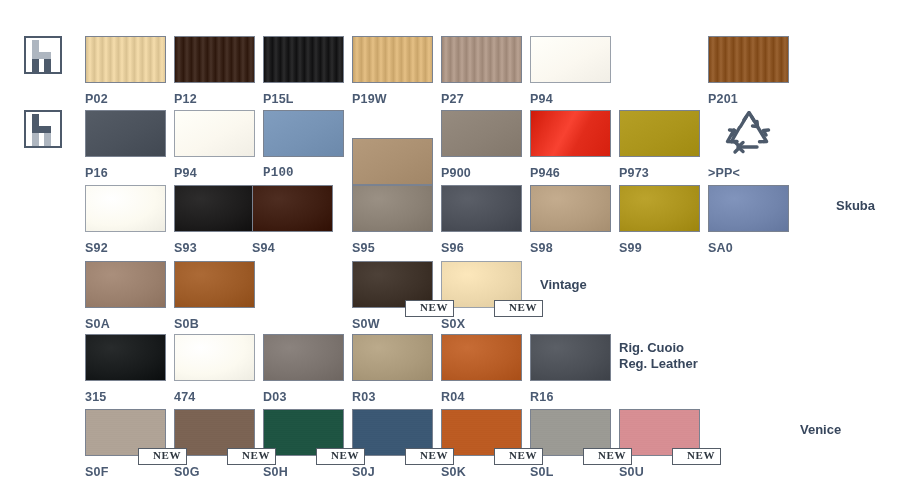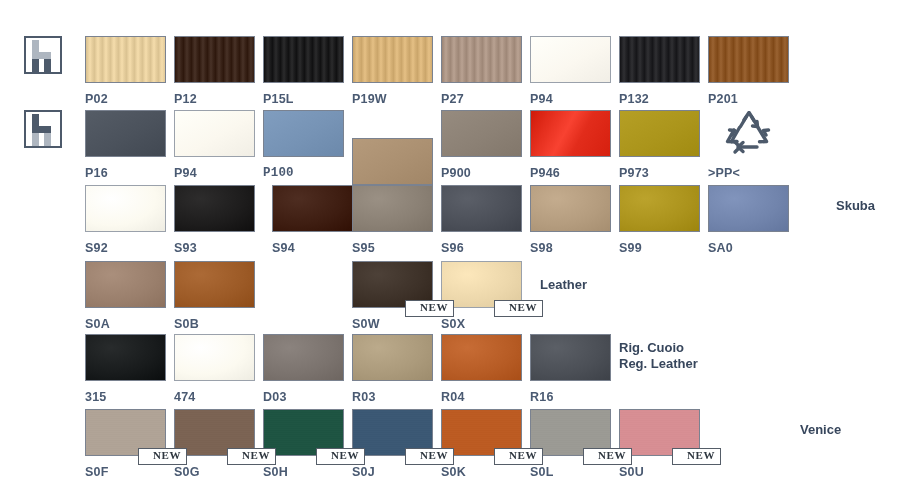--- a/index.html
+++ b/index.html
@@ -107,24 +107,20 @@
         <div class="sw" style="background: repeating-linear-gradient(90deg, rgb(199, 162, 103) 0px, rgb(215, 178, 119) 2px, rgb(229, 192, 133) 4px, rgb(215, 178, 119) 6px, rgb(205, 168, 109) 8px), rgb(215, 178, 119);"></div>
         <div class="lbl">P19W</div>
       </div>
       <div class="cell" style="left: 441px;">
         <div class="sw" style="background: repeating-linear-gradient(90deg, rgb(155, 132, 116) 0px, rgb(171, 148, 132) 2px, rgb(185, 162, 146) 4px, rgb(171, 148, 132) 6px, rgb(161, 138, 122) 8px), rgb(171, 148, 132);"></div>
         <div class="lbl">P27</div>
       </div>
       <div class="cell" style="left: 530px;">
         <div class="sw lightborder" style="background: linear-gradient(150deg, rgb(255, 255, 250) 0%, rgb(251, 248, 240) 55%, rgb(241, 238, 230) 100%);"></div>
         <div class="lbl">P94</div>
-      </div>
-      <div class="cell" style="left: 619px;">
-        <div class="sw" style="background: repeating-linear-gradient(90deg, rgb(18, 18, 21) 0px, rgb(34, 34, 37) 2px, rgb(48, 48, 51) 4px, rgb(34, 34, 37) 6px, rgb(24, 24, 27) 8px), rgb(34, 34, 37);"></div>
-        <div class="lbl">P132</div>
       </div>
       <div class="cell" style="left: 708px;">
         <div class="sw" style="background: repeating-linear-gradient(90deg, rgb(124, 69, 20) 0px, rgb(140, 85, 36) 2px, rgb(154, 99, 50) 4px, rgb(140, 85, 36) 6px, rgb(130, 75, 26) 8px), rgb(140, 85, 36);"></div>
         <div class="lbl">P201</div>
       </div>
     </div>
     <div class="row" style="top: 110px;">
       <div class="row-icon">
         <div class="chair">
           <span style="left:6px;top:2px;width:7px;height:20px;background:#4d5a6b"></span>
@@ -184,21 +180,21 @@
     </div>
     <div class="row" style="top: 185px;">
       <div class="cell" style="left: 85px;">
         <div class="sw lightborder" style="background: radial-gradient(at 32% 28%, rgb(255, 255, 255) 0%, rgb(252, 250, 240) 58%, rgb(238, 236, 226) 100%);"></div>
         <div class="lbl">S92</div>
       </div>
       <div class="cell" style="left: 174px;">
         <div class="sw" style="background: radial-gradient(at 32% 28%, rgb(45, 44, 44) 0%, rgb(29, 28, 28) 58%, rgb(15, 14, 14) 100%);"></div>
         <div class="lbl">S93</div>
       </div>
-      <div class="cell" style="left: 272px;">
+      <div class="cell" style="left: 252px;">
         <div class="sw" style="background: radial-gradient(at 32% 28%, rgb(78, 45, 33) 0%, rgb(62, 29, 17) 58%, rgb(48, 15, 3) 100%);"></div>
         <div class="lbl">S94</div>
       </div>
       <div class="cell" style="left: 352px;">
         <div class="sw" style="background: radial-gradient(at 32% 28%, rgb(154, 144, 132) 0%, rgb(138, 128, 116) 58%, rgb(124, 114, 102) 100%);"></div>
         <div class="lbl">S95</div>
       </div>
       <div class="cell" style="left: 441px;">
         <div class="sw" style="background: radial-gradient(at 32% 28%, rgb(91, 95, 104) 0%, rgb(75, 79, 88) 58%, rgb(61, 65, 74) 100%);"></div>
         <div class="lbl">S96</div>
@@ -234,21 +230,21 @@
         </div>
         <div class="lbl">S0W</div>
       </div>
       <div class="cell" style="left: 441px;">
         <div class="sw lightborder" style="background: radial-gradient(at 32% 28%, rgb(252, 231, 187) 0%, rgb(236, 215, 171) 58%, rgb(222, 201, 157) 100%);">
           <div class="newbadge">NEW</div>
         </div>
         <div class="lbl">S0X</div>
       </div>
       <div class="caption" style="left: 540px; top: 16px;">
-        <div>Leather</div>
+        <div>Vintage</div>
       </div>
     </div>
     <div class="row" style="top: 334px;">
       <div class="cell" style="left: 85px;">
         <div class="sw" style="background: radial-gradient(at 32% 28%, rgb(40, 43, 44) 0%, rgb(24, 27, 28) 58%, rgb(10, 13, 14) 100%);"></div>
         <div class="lbl">315</div>
       </div>
       <div class="cell" style="left: 174px;">
         <div class="sw lightborder" style="background: radial-gradient(at 32% 28%, rgb(255, 255, 255) 0%, rgb(252, 250, 240) 58%, rgb(238, 236, 226) 100%);"></div>
         <div class="lbl">474</div>

